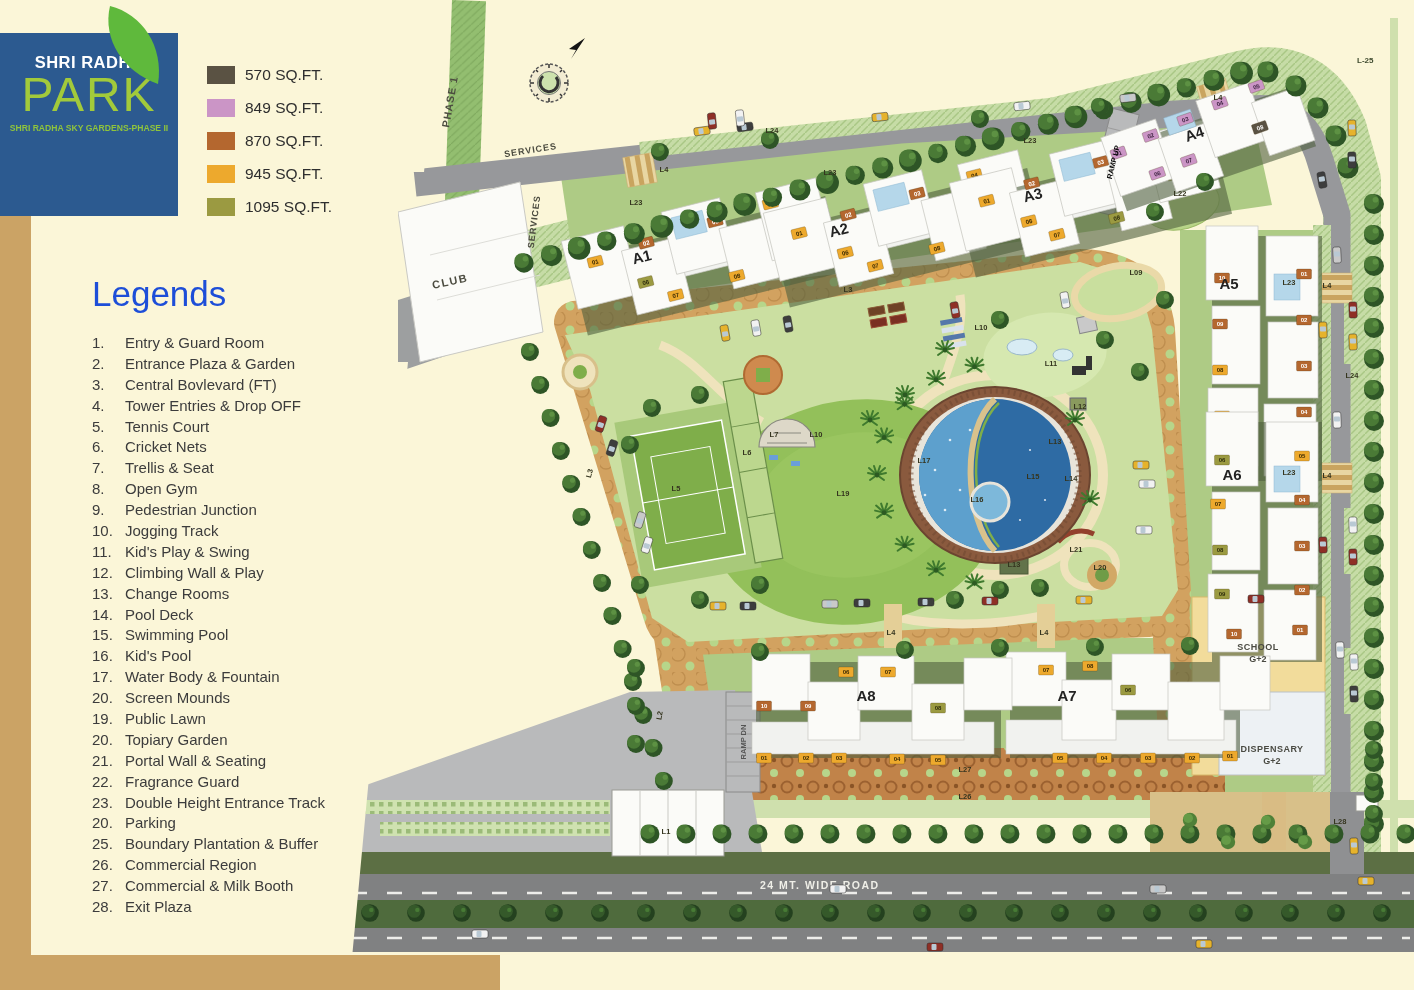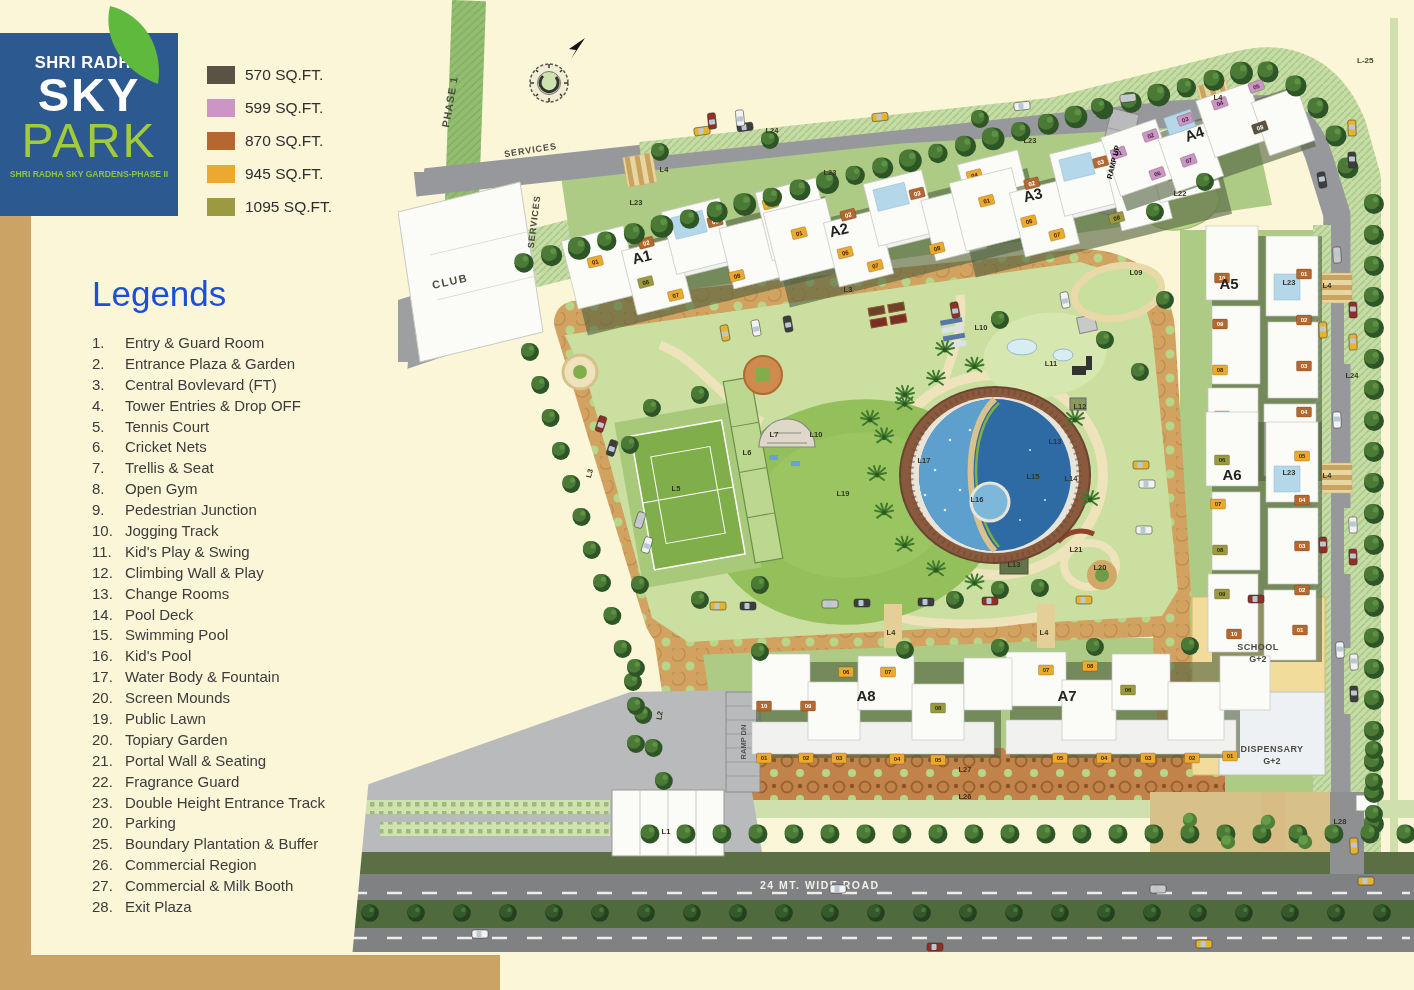--- a/index.html
+++ b/index.html
@@ -1068,33 +1068,32 @@
     <rect x="335" y="952" width="1079" height="38" fill="#FBF6D8"></rect>
   </g>
 </svg>
 
 <svg class="leaf-svg" width="82" height="86">
   <path d="M64,82 C30,70 8,38 16,4 C48,12 70,44 64,82 Z" fill="#5fb93c"></path>
 </svg>
 
 <div class="logo-box">
   <div class="logo-brand">SHRI RADHA</div>
-  <div class="logo-sky">SKY</div>
   <div class="logo-park">PARK</div>
   <div class="logo-sub">SHRI RADHA SKY GARDENS-PHASE II</div>
 </div>
 
 <ul class="size-legend" id="size-legend">
     <li>
       <span class="sw" style="background: rgb(90, 82, 67);"></span>
       <span class="sz">570 SQ.FT.</span>
     </li>
     <li>
       <span class="sw" style="background: rgb(203, 149, 198);"></span>
-      <span class="sz">599 SQ.FT.</span>
+      <span class="sz">849 SQ.FT.</span>
     </li>
     <li>
       <span class="sw" style="background: rgb(180, 103, 47);"></span>
       <span class="sz">870 SQ.FT.</span>
     </li>
     <li>
       <span class="sw" style="background: rgb(237, 169, 45);"></span>
       <span class="sz">945 SQ.FT.</span>
     </li>
     <li>

